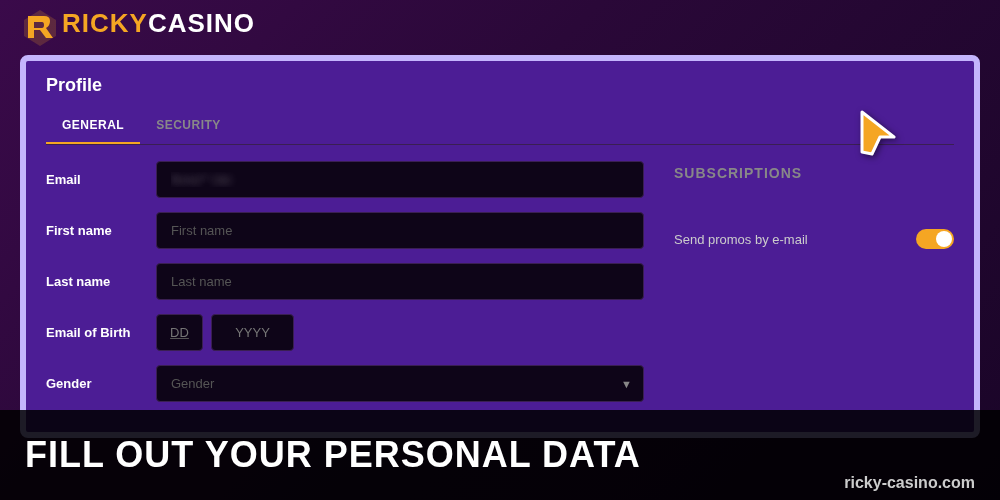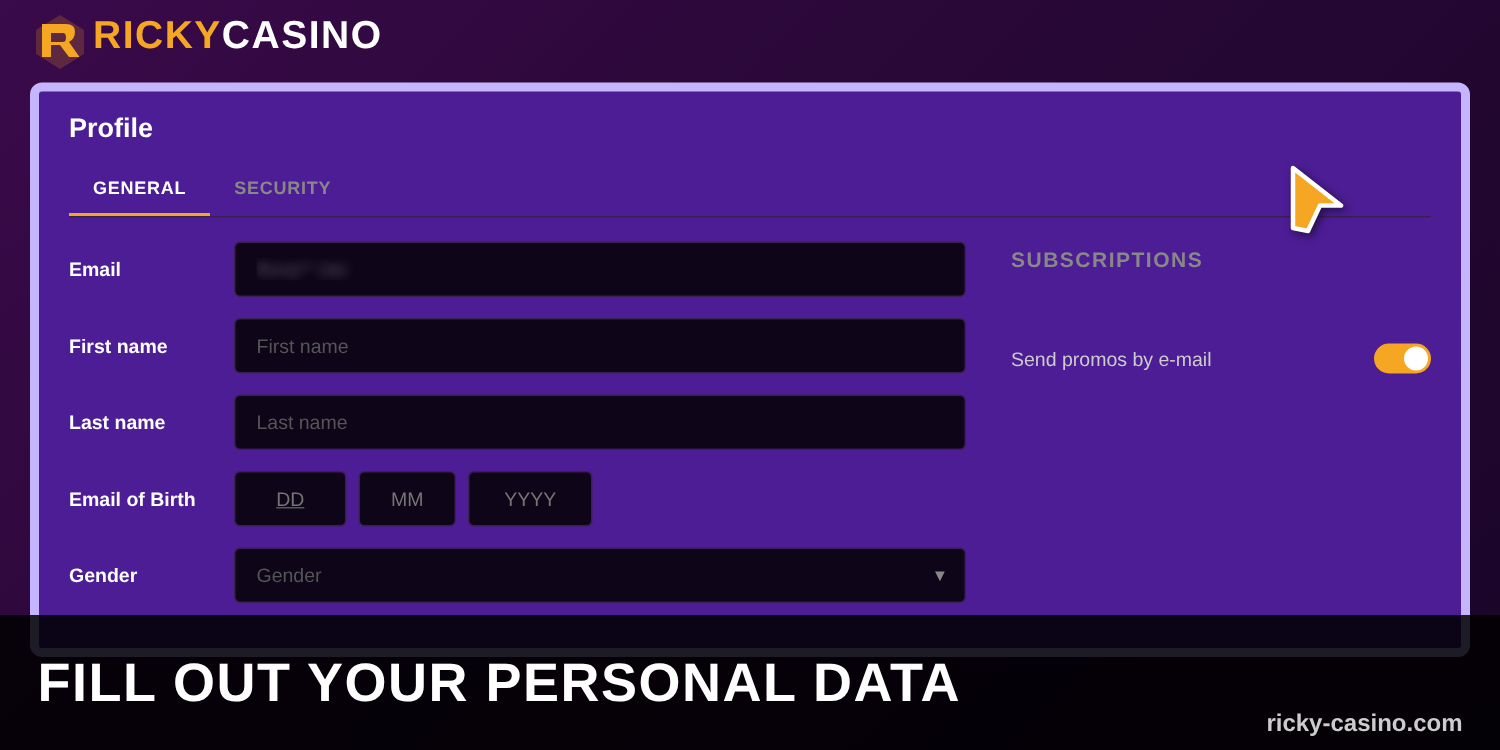--- a/index.html
+++ b/index.html
@@ -136,21 +136,21 @@
     .dob-input {
       background: #0e0518;
       border: 1px solid #3a1f52;
       border-radius: 4px;
       padding: 10px 8px;
       color: #555;
       font-size: 13px;
       outline: none;
       text-align: center;
     }
-    .dob-input.dd { width: 75px; text-decoration: underline; }
+    .dob-input.dd { width: 47px; text-decoration: underline; }
     .dob-input.mm { width: 65px; }
     .dob-input.yyyy { width: 83px; }
     .gender-wrapper {
       flex: 1;
       position: relative;
     }
     .gender-wrapper select {
       width: 100%;
       background: #0e0518;
       border: 1px solid #3a1f52;
@@ -294,21 +294,20 @@
 
         <div class="form-row">
           <label class="form-label">Last name</label>
           <input type="text" class="form-input" placeholder="Last name" style="">
         </div>
 
         <div class="form-row">
           <label class="form-label">Email of Birth</label>
           <div class="dob-inputs">
             <input type="text" class="dob-input dd" placeholder="DD" style="">
-            <input type="text" class="dob-input mm" placeholder="MM" style="">
             <input type="text" class="dob-input yyyy" placeholder="YYYY" style="">
           </div>
         </div>
 
         <div class="form-row">
           <label class="form-label">Gender</label>
           <div class="gender-wrapper">
             <select>
               <option value="" disabled="" selected="">Gender</option>
               <option>Male</option>

